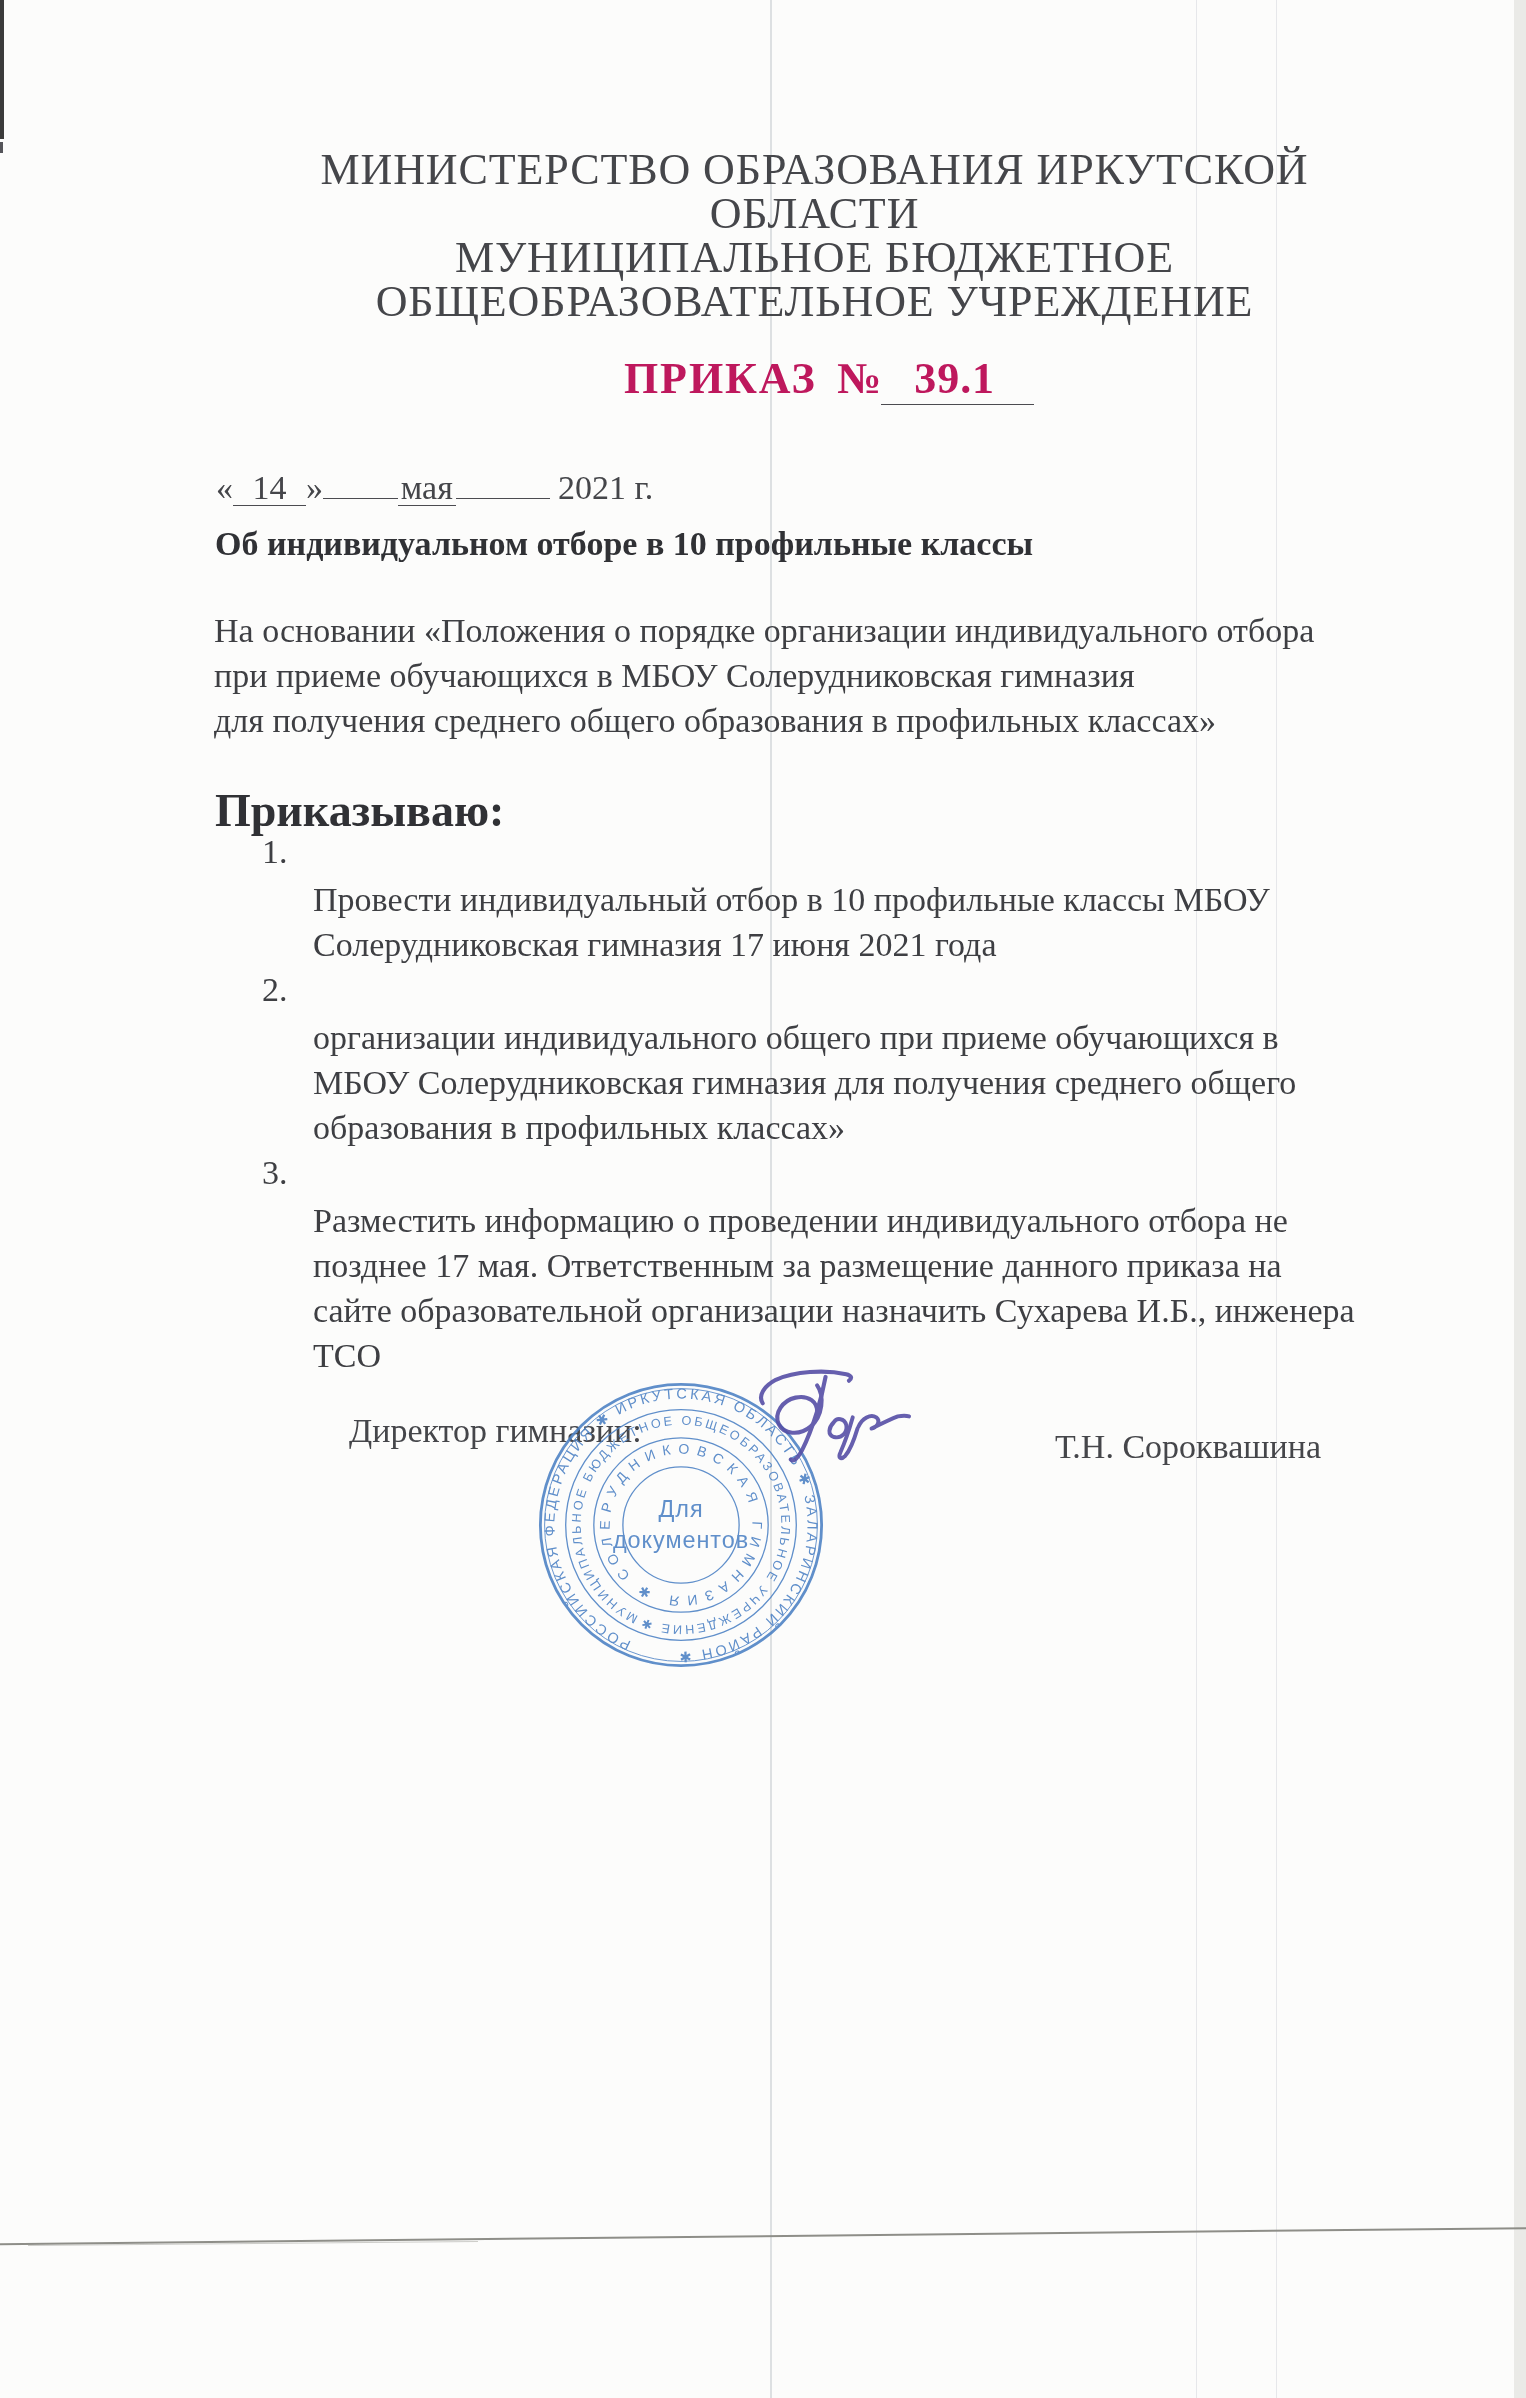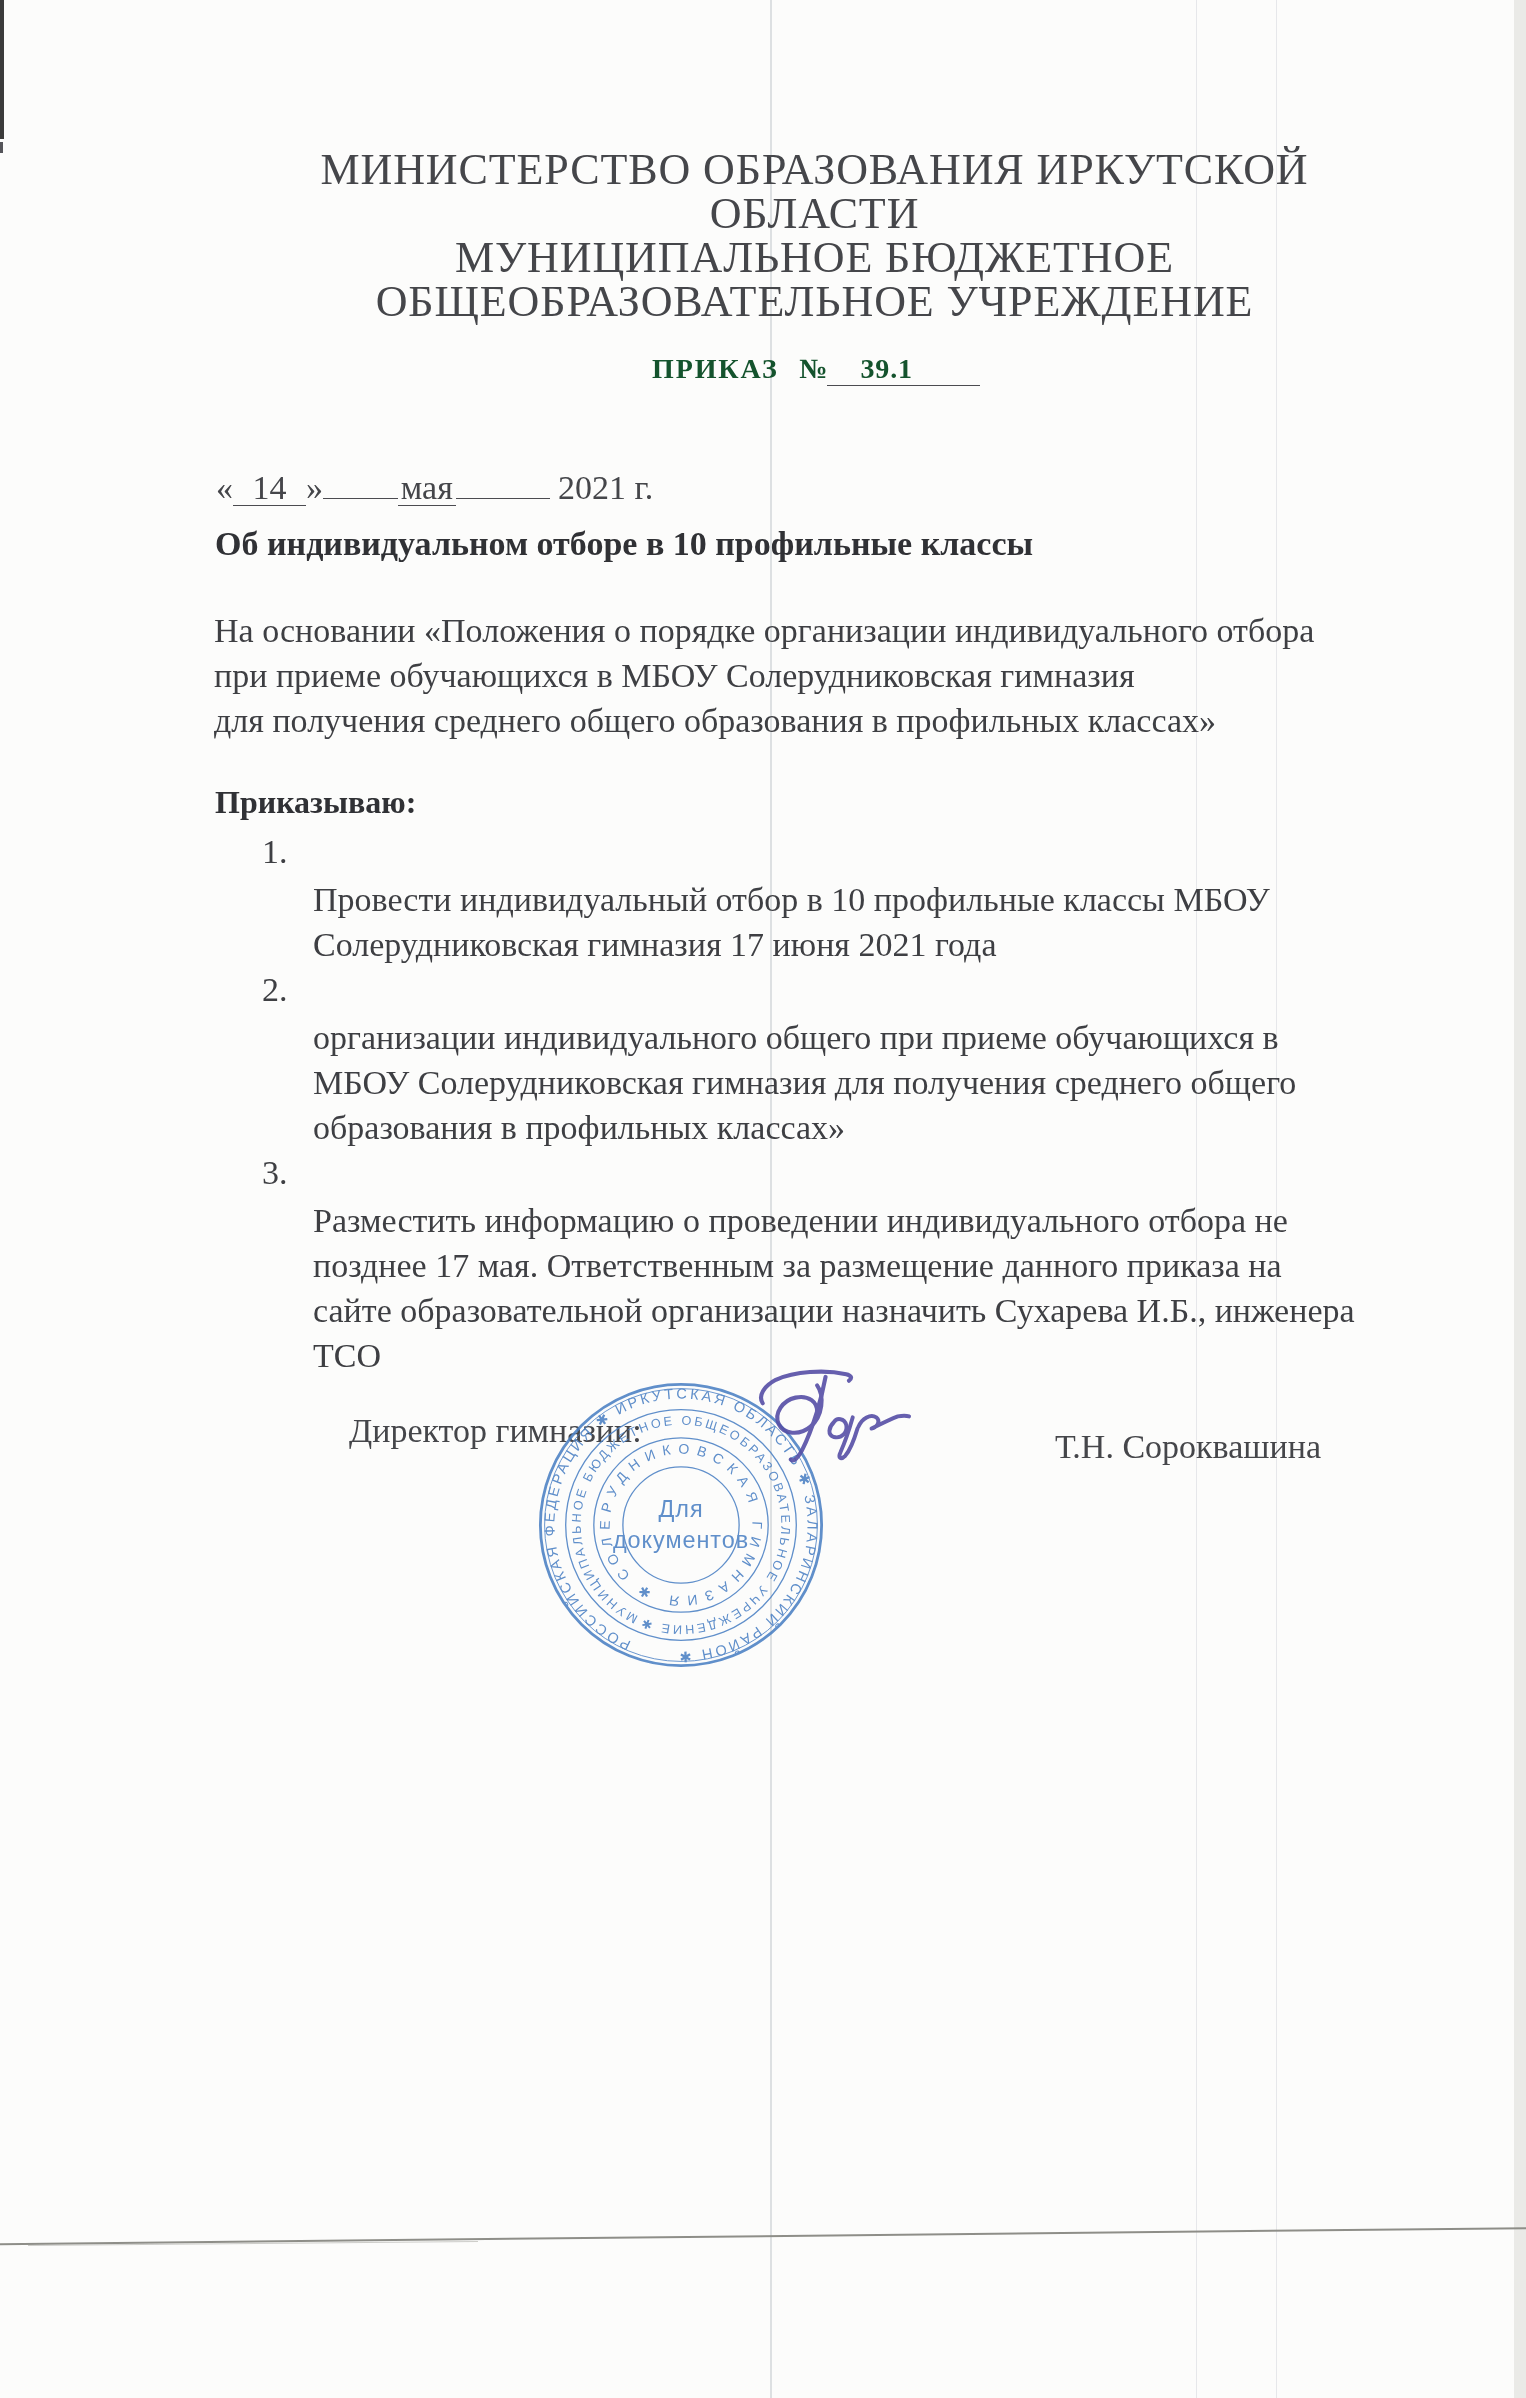--- a/index.html
+++ b/index.html
@@ -5,38 +5,38 @@
   html,body{margin:0;padding:0;background:#ffffff;}
   .page{
     position:relative;width:1526px;height:2399px;background:#fcfcfb;
     font-family:"Liberation Serif", serif;color:#3e3f43;overflow:hidden;
   }
   .abs{position:absolute;}
   
   .hdr{left:215px;top:148px;width:1199px;text-align:center;
        font-size:44px;line-height:44px;letter-spacing:0.9px;color:#45464a;}
   
-  .order-line{left:652px;top:353px;font-size:28px;font-weight:bold;color:#14532d;
+  .order-line{left:624px;top:353px;font-size:44px;font-weight:bold;color:#be185d;
               letter-spacing:1.9px;white-space:nowrap;}
   .order-line .no-sign{margin-left:20.6px;letter-spacing:0;}
   .u-num{display:inline-block;min-width:120px;border-bottom:1.9px solid #4b4b50;
          padding-left:33px;font-weight:bold;letter-spacing:0.9px;}
   
   .date-line{left:216px;top:442px;font-size:34px;color:#45464a;white-space:nowrap;}
   .ub{display:inline-block;border-bottom:1.9px solid #4b4b50;height:1.05em;vertical-align:baseline;}
   .ub.w78{width:73px;text-align:center;margin-top:27px;}
   .ub.w80{width:75px;}
   .ub.w100{width:94px;}
   .ub.word{width:auto;padding:0 2.8px;}
   
   .subject{left:215px;top:525px;font-size:34px;font-weight:bold;color:#303135;}
   
   .basis{left:214px;top:608px;width:1218px;font-size:34px;line-height:45px;}
   
-  .imperative{left:215px;top:784px;font-size:32px;font-weight:bold;color:#303135;}
+  .imperative{left:215px;top:784px;font-size:46px;font-weight:bold;color:#303135;}
   
   .olist{left:262px;top:829px;width:1190px;font-size:34px;line-height:45px;}
   .orow{display:flex;}
   .onum{width:51px;flex:0 0 51px;}
   .otext{flex:1;margin-top:48px;}
   
   .sig-role{left:349px;top:1412px;font-size:34px;color:#45464a;}
   .sig-name{left:1055px;top:1412px;font-size:34px;color:#45464a;margin-top:16px;}
   
   .stamp{left:531px;top:1375px;width:300px;height:300px;opacity:.88;}

